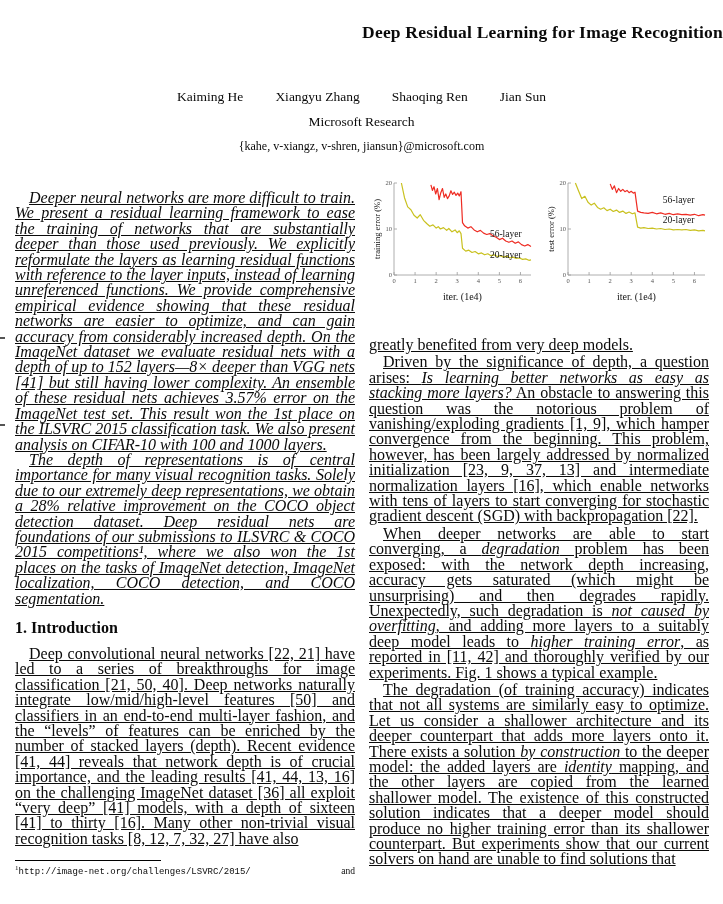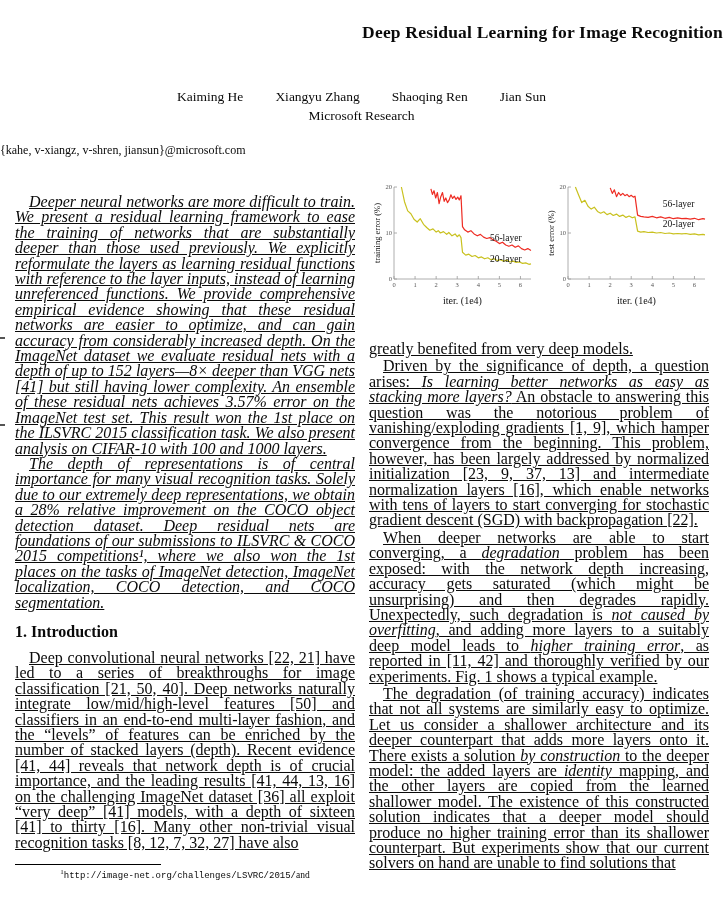--- a/index.html
+++ b/index.html
@@ -9,36 +9,36 @@
     -webkit-font-smoothing:antialiased;
   }
   .page-title {
     margin-top:22px; text-align:right;
     font-size:17.5px; font-weight:bold; letter-spacing:.2px;
   }
   .authors-row {
     margin-top:46px; display:flex; justify-content:center; gap:32px;
     font-size:13.5px;
   }
-  .affiliation { margin-top:3px; text-align:center; font-size:13.5px; }
-  .emails { margin-top:19px; font-size:12px; }
+  .affiliation { margin-top:9px; text-align:center; font-size:13.5px; }
+  .emails { margin-top:9px; text-align:center; font-size:12px; }
   .columns { display:flex; gap:14px; margin:36px 14px 0 15px; }
   .col { width:340px; }
   .abstract-heading { text-align:center; font-weight:bold; font-size:14px; margin:2px 0 9px 0; }
   p.body-par {
     margin:0; font-size:16px; line-height:15.4px; text-align:justify;
     text-indent:14px;
     text-decoration:underline;
   }
   .abstract p.body-par { font-style:italic; }
   p.no-indent { text-indent:0;margin-top:35px; }
   .section-heading { font-size:16px; font-weight:bold; margin:13px 0 9px 0; }
   .footnote { margin-top:14px; font-size:9.5px; line-height:12.5px; }
   .footnote-rule { width:146px; border:none; border-top:1px solid #000; margin:0 0 4px 0; }
-  .footnote-line1 { display:flex; justify-content:center; align-items:baseline; }
+  .footnote-line1 { display:flex; justify-content:space-between; align-items:baseline; }
   .mono { font-family:"Liberation Mono", monospace; font-size:9px; }
   sup.fn-marker { font-size:7px; vertical-align:super; line-height:0; }
   .figure-block { margin-top:-12px; }
   .figure-charts { display:flex; gap:8px; }
   svg.chart { display:block; }
   .figure-caption {
     margin-top:5px; font-size:11px; line-height:14.3px; text-align:justify;
   }
   .right-body { margin-top:13px; }
   .right-body p.body-par + p.body-par { margin-top:2px; }

